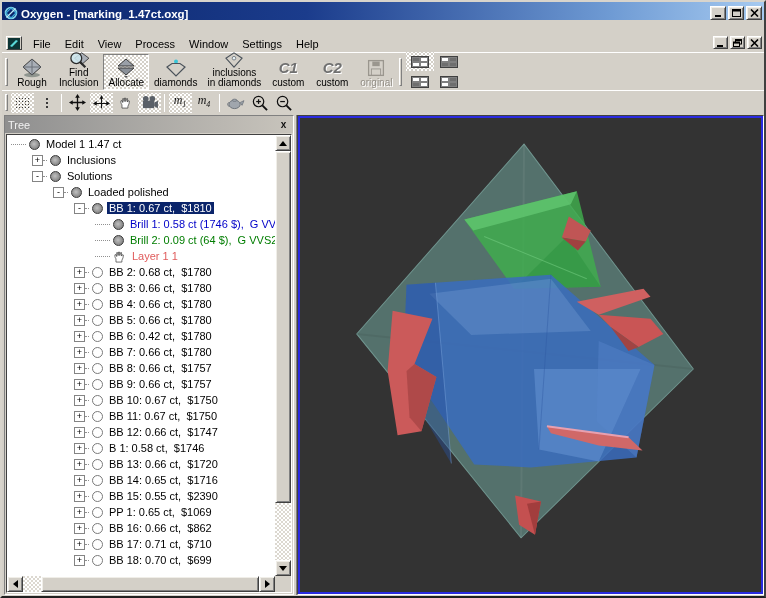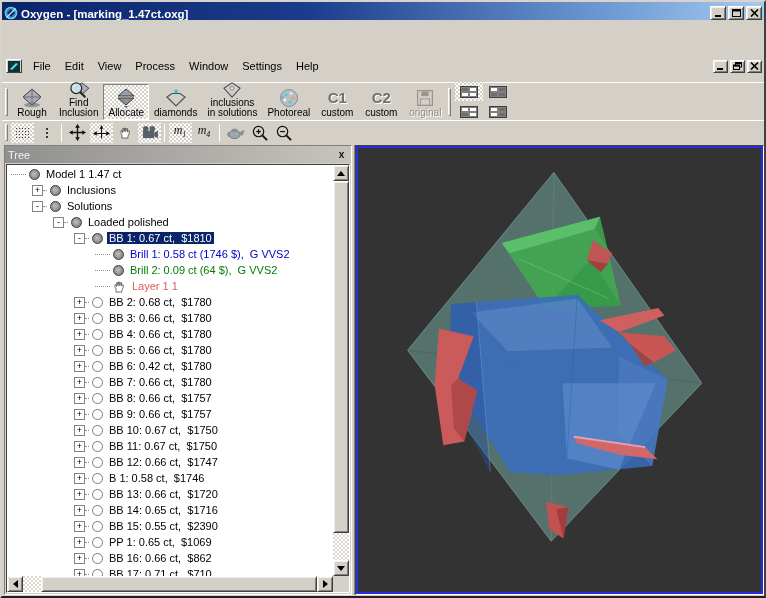--- a/index.html
+++ b/index.html
@@ -17,34 +17,34 @@
   .titlebar{height:18px;display:flex;align-items:flex-end;padding:0 2px;
     background:linear-gradient(90deg,#0a246a 0%,#1b3c8c 40%,#6f9bd4 80%,#a6caf0 100%);}
   .title-icon{width:14px;height:14px;margin-right:3px;flex:0 0 auto;}
   .title-text{flex:1;color:#fff;font-weight:bold;font-size:11.5px;white-space:nowrap;overflow:hidden;}
   .winbtn{width:16px;height:14px;margin-left:2px;background:#d4d0c8;
     border:1px solid;border-color:#ffffff #404040 #404040 #ffffff;
     box-shadow:inset 1px 1px 0 #f0eee8, inset -1px -1px 0 #808080;
     display:flex;align-items:center;justify-content:center;padding:0;}
   .winbtn svg{width:9px;height:8px;}
   
-  .menubar{height:20px;display:flex;align-items:center;font-size:11px;color:#000;padding:16px 2px;margin-top:30px;}
+  .menubar{height:20px;display:flex;align-items:flex-start;font-size:11px;color:#000;padding:16px 2px;}
   .mdi-icon{width:16px;height:14px;margin:0 4px 0 2px;background:#d4d0c8;
     border:1px solid;border-color:#ffffff #404040 #404040 #ffffff;display:flex;align-items:center;justify-content:center;}
   .menu-item{padding:2px 7px;cursor:default;}
   .menubar .spacer{flex:1;}
   .winbtn.small{width:15px;height:13px;}
   
   .toolbar1{height:38px;display:flex;align-items:center;padding:1px 2px;border-top:1px solid #fff;}
   .toolbar2{height:24px;display:flex;align-items:center;padding:1px 2px;border-top:1px solid #fff;}
   .grip{width:3px;height:80%;margin:0 2px 0 1px;
     border:1px solid;border-color:#ffffff #808080 #808080 #ffffff;}
   .tb-btn{height:36px;display:flex;flex-direction:column;align-items:center;justify-content:flex-end;
     padding:1px 4px 1px 4px;font-size:10px;color:#000;border:1px solid transparent;min-width:44px;}
-  .tb-btn .ic{height:20px;display:flex;align-items:center;justify-content:flex-start;}
+  .tb-btn .ic{height:20px;display:flex;align-items:center;justify-content:flex-start;font-style:italic;}
   .tb-btn .lbl{line-height:10px;white-space:nowrap;}
   .tb-btn.two .ic{height:16px;}
   .pressedchk{
     border:1px solid;border-color:#808080 #ffffff #ffffff #808080;
     background-color:#e8e6e0;
     background-image:conic-gradient(#ffffff 25%,#d4d0c8 0 50%,#ffffff 0 75%,#d4d0c8 0);
     background-size:4px 4px;}
   .c-ic{font-size:15px;font-weight:bold;color:#707070;text-shadow:1px 1px 0 #ffffff;line-height:16px;}
   .tb-btn.disabled .lbl{color:#928e86;text-shadow:1px 1px 0 #fff;}
   .laygrid{display:grid;grid-template-columns:28px 28px;grid-auto-rows:19px;gap:1px;margin-left:2px;}
@@ -55,21 +55,21 @@
   .lay-ic .f{background:#6e6e6e;}
   .vb-btn{width:23px;height:20px;display:flex;align-items:center;justify-content:center;
     border:1px solid transparent;margin:0 0.5px;}
   .vsep{width:1px;height:18px;background:#808080;border-right:1px solid #ffffff;margin:0 3px;}
   .grid-ic{width:14px;height:12px;background-image:radial-gradient(#3a3a3a 0.9px,transparent 1px);background-size:3px 3px;}
   .vdots-ic{width:4px;height:14px;background-image:radial-gradient(#3a3a3a 1px,transparent 1.2px);background-size:4px 4px;background-position:1px 1px;}
   .m-ic{font-size:12px;font-style:italic;color:#101010;line-height:20px;font-family:"Liberation Serif",serif;}
   .m-ic sub{font-size:8px;}
   
   .client{flex:1;display:flex;min-height:0;padding:1px 0 1px 2px;}
-  .tree-panel{width:348px;display:flex;flex-direction:column;background:#d4d0c8;
+  .tree-panel{width:290px;display:flex;flex-direction:column;background:#d4d0c8;
     border:1px solid;border-color:#808080 #ffffff #ffffff #808080;}
   .tree-header{height:17px;display:flex;align-items:center;padding:0 3px;
     background:linear-gradient(90deg,#8f8f8f,#c8c4bc);color:#f2f2f2;font-size:11px;}
   .tree-header .htitle{flex:1;}
   .tree-close{width:13px;height:13px;display:flex;align-items:center;justify-content:center;
     color:#101010;font-weight:bold;font-size:10px;line-height:10px;}
   .tree-list{flex:1;margin:1px;display:flex;flex-direction:column;background:#fff;
     border:1px solid;border-color:#404040 #ffffff #ffffff #404040;min-height:0;}
   .tree-main{flex:1;display:flex;min-height:0;}
   .rows{flex:1;overflow:hidden;padding-top:1px;}
@@ -223,35 +223,21 @@
       <span class="lbl">diamonds</span>
     </div>
     <div class="tb-btn two">
       <span class="ic">
           <svg width="26" height="18" viewBox="0 0 26 20">
         <polygon points="4,8 13,2 22,8 13,18" fill="none" stroke="#4a525a" stroke-width="1.2"></polygon>
         <circle cx="13" cy="8" r="2" fill="#e8f4f8" stroke="#707880"></circle>
       </svg>
         </span>
       <span class="lbl">inclusions</span>
-      <span class="lbl">in solutions</span>
-    </div>
-    <div class="tb-btn">
-      <span class="ic">
-          <svg width="26" height="20" viewBox="0 0 26 20">
-        <circle cx="13" cy="10" r="8.5" fill="#b9bec5" stroke="#888e95"></circle>
-        <circle cx="10" cy="7" r="1.5" fill="#45cede"></circle>
-            <circle cx="15" cy="5.5" r="1.3" fill="#f2f2f2"></circle>
-        <circle cx="17" cy="10" r="1.5" fill="#e8a24a"></circle>
-            <circle cx="9" cy="12" r="1.4" fill="#f2f2f2"></circle>
-        <circle cx="14" cy="14" r="1.5" fill="#45cede"></circle>
-            <circle cx="6.5" cy="9.5" r="1.2" fill="#8f9ad0"></circle>
-      </svg>
-        </span>
-      <span class="lbl">Photoreal</span>
+      <span class="lbl">in diamonds</span>
     </div>
     <div class="tb-btn">
       <span class="ic">
           <span class="c-ic">C1</span>
         </span>
       <span class="lbl">custom</span>
     </div>
     <div class="tb-btn">
       <span class="ic">
           <span class="c-ic">C2</span>

